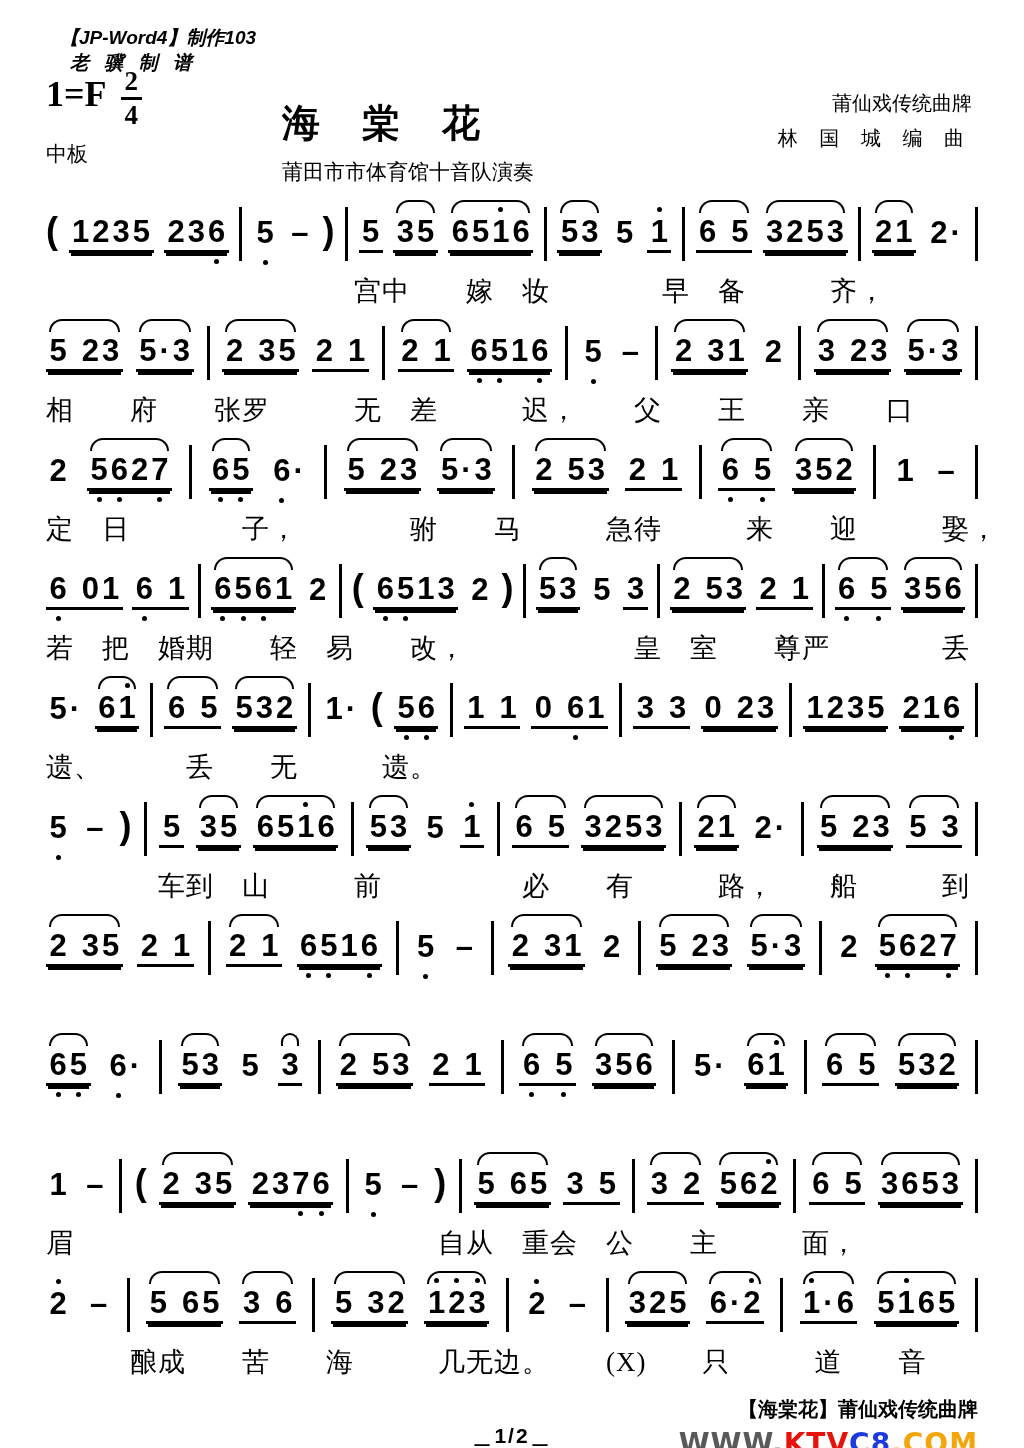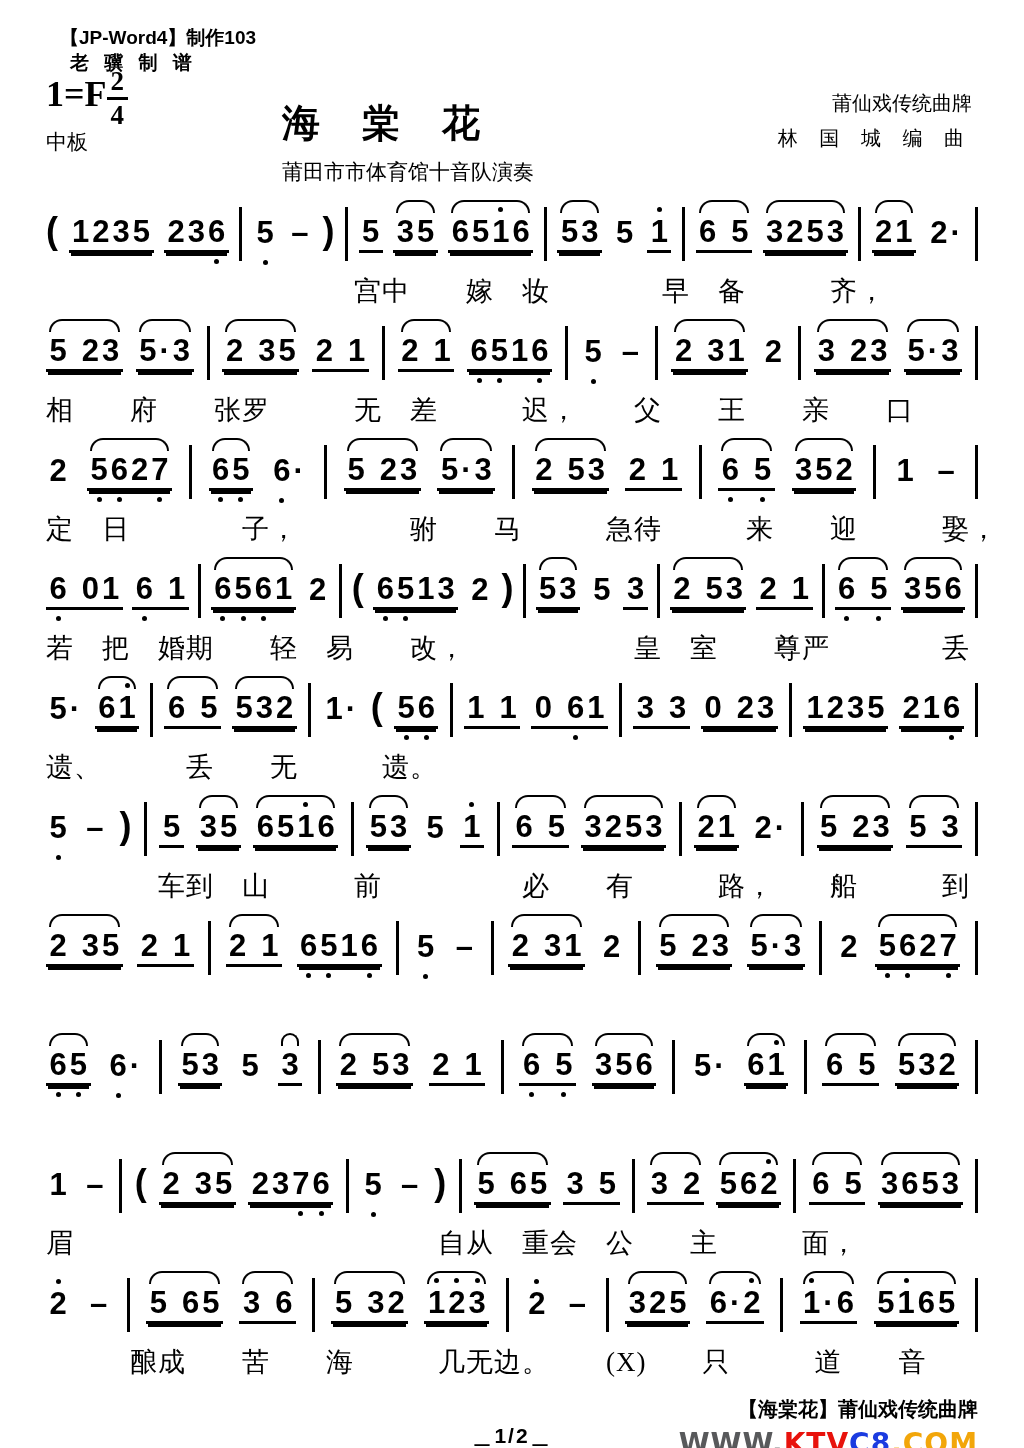--- a/index.html
+++ b/index.html
@@ -3,28 +3,28 @@
 <meta charset="utf-8">
 <style>
   html,body{margin:0;padding:0;}
   body{
     width:1024px;height:1448px;background:#fff;color:#000;
     font-family:"Liberation Sans",sans-serif;box-sizing:border-box;
     padding:26px 46px 8px;overflow:hidden;
   }
   
   .header{position:relative;height:148px;}
-  .credit{position:absolute;left:14px;top:0;font-weight:bold;font-size:19px;line-height:1.3;}
+  .credit{position:absolute;left:14px;top:0;font-style:italic;font-weight:bold;font-size:19px;line-height:1.3;}
   .credit .l2{letter-spacing:5px;padding-left:10px;}
-  .keyrow{position:absolute;left:0;top:50px;display:flex;align-items:flex-start;gap:0;}
+  .keyrow{position:absolute;left:0;top:50px;display:flex;align-items:flex-start;gap:14px;}
   .key{font-family:"Liberation Serif",serif;font-weight:bold;font-size:36px;line-height:1;}
   .ts{display:inline-flex;flex-direction:column;align-items:center;font-family:"Liberation Serif",serif;font-weight:bold;font-size:27px;line-height:1;margin-top:-8px;}
   .ts .top{border-bottom:3px solid #000;padding:0 4px 2px;}
   .ts .bot{padding-top:2px;}
-  .tempo{position:absolute;left:0;top:102px;font-size:21px;}
+  .tempo{position:absolute;left:0;top:114px;font-size:21px;}
   .center{position:absolute;left:50%;transform:translateX(-50%);top:24px;text-align:left;width:460px;margin-top:48px;}
   .title{font-size:38px;font-weight:bold;letter-spacing:2px;}
   .sub{font-size:21px;margin-top:8px;line-height:1.45;}
   .rightblk{position:absolute;right:6px;top:60px;text-align:right;font-size:20px;line-height:1.75;}
   .rightblk .l2{letter-spacing:8px;}
   
   .score{margin-top:6px;}
   .system{height:119px;}
   .notes-row{display:flex;align-items:center;justify-content:space-between;height:76px;padding:16px 0 2px;}
   .group{position:relative;display:inline-flex;align-items:flex-end;font-weight:bold;font-size:31px;line-height:1;padding:0 2px 3px;}

